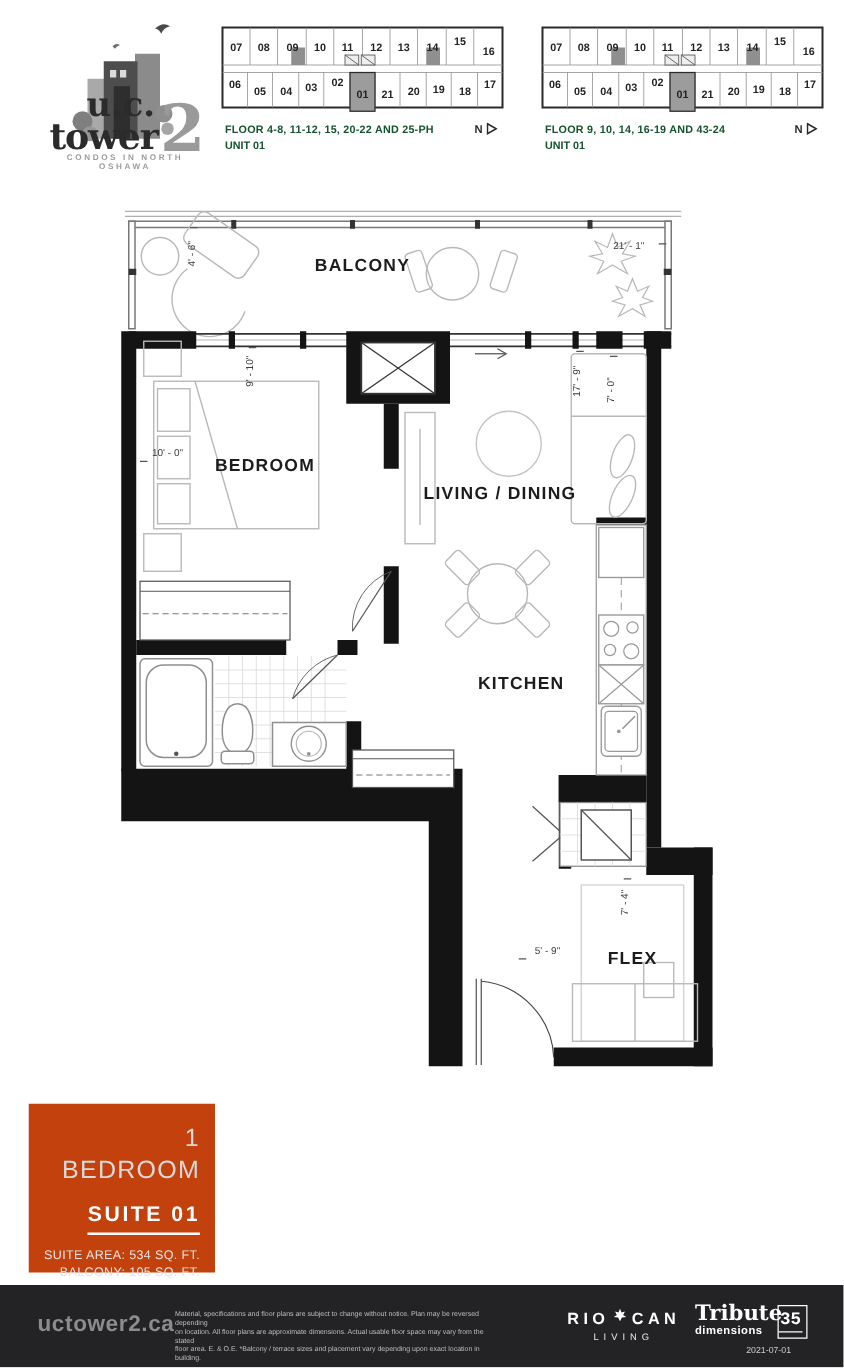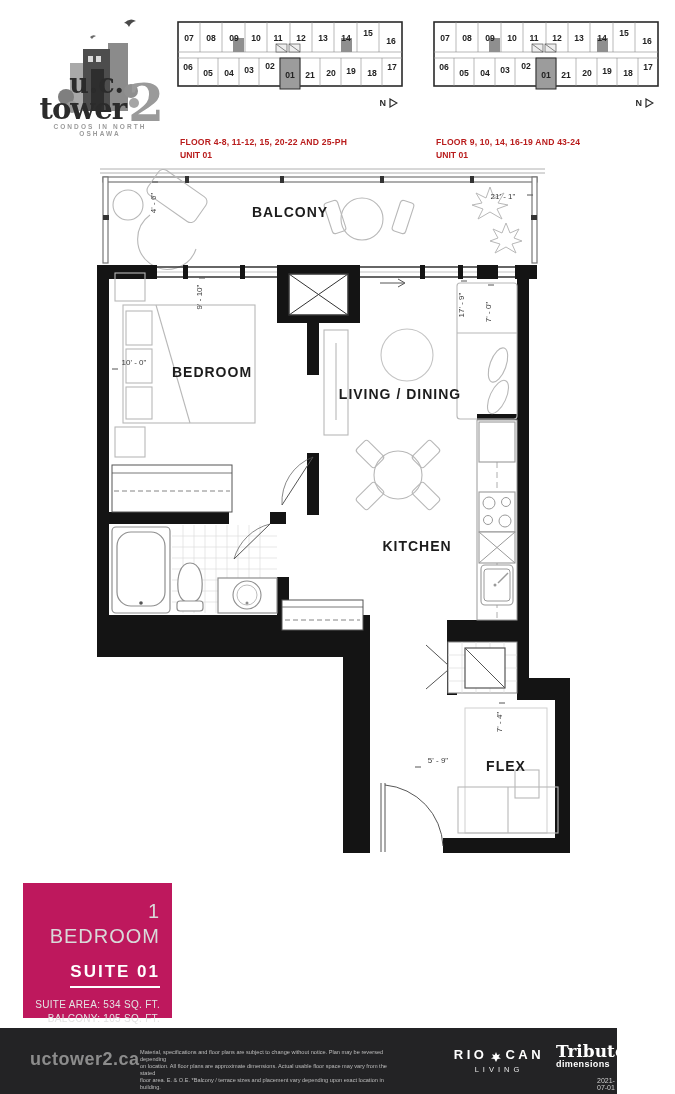--- a/index.html
+++ b/index.html
@@ -9,55 +9,55 @@
 
   
   .logo { position:absolute; left:28px; top:15px; width:140px; height:125px; }
   .logo svg { display:block; }
   .logo-tagline { position:absolute; left:4px; top:108px; width:136px; text-align:center;
                   font-size:6.5px; letter-spacing:2.1px; color:#9b9b9b; font-weight:bold; }
 
   
   .keyplan { position:absolute; top:8px; }
   .kp1 { left:176px; } .kp2 { left:432px; }
-  .kp-caption { position:absolute; top:90px; left:4px; width:224px; color:#b91c1c;margin-top:39px; }
+  .kp-caption { position:absolute; top:90px; left:4px; width:224px; color:#14532d; }
   .kp-caption .l1 { font-size:8.6px; font-weight:bold; letter-spacing:0.2px; }
   .kp-caption .l2 { font-size:8.6px; margin-top:3px;font-weight:bold; }
   .kp-north { position:absolute; top:90px; right:6px; display:flex; align-items:center; gap:3px;
               font-size:9px; font-weight:bold; color:#2a2a2a; }
 
   
   .floorplan { position:absolute; left:90px; top:165px; }
   text.room { font-family:"Liberation Sans",sans-serif; font-size:14px; font-weight:bold;
               fill:#1c1c1c; letter-spacing:1px; }
   text.dim  { font-family:"Liberation Sans",sans-serif; font-size:8px; fill:#3a3a3a; }
 
   
   .info-panel { position:absolute; left:23px; top:883px; width:149px; height:135px;
-                background:#be185d; color:#d9d9d9; text-align:right; padding:16px 12px 0 8px; }
+                background:#c2410c; color:#d9d9d9; text-align:right; padding:16px 12px 0 8px; }
   .info-title { font-size:20px; font-weight:400; letter-spacing:1px; line-height:25px; color:#d9d9d9; }
   .info-suite { display:inline-block; margin-top:13px; font-size:17px; font-weight:bold;
                 letter-spacing:2px; color:#fff; border-bottom:2px solid #fff; padding-bottom:4px; }
   .info-areas { margin-top:10px; font-size:10px; line-height:14px; color:#e3e3e3; letter-spacing:0.3px; }
 
   
-  .footer { position:absolute; left:0; top:1028px; width:617px; height:66px; background:#232325; }
+  .footer { position:absolute; left:0; top:1028px; width:675px; height:66px; background:#232325; }
   .site { position:absolute; left:30px; top:21px; font-size:18px; font-weight:bold;
           color:#8c8c8c; letter-spacing:0.5px; }
   .disclaimer { position:absolute; left:140px; top:21px; width:262px; font-size:5.6px;
                 line-height:6.9px; color:#bdbdbd; }
   .riocan { position:absolute; left:448px; top:19px; width:102px; color:#fff; }
-  .riocan .row1 { display:flex; align-items:flex-end; justify-content:center; gap:4px;
+  .riocan .row1 { display:flex; align-items:flex-start; justify-content:center; gap:4px;
                   font-size:13px; font-weight:bold; letter-spacing:3.5px; }
   .riocan .row2 { text-align:center; font-size:7.5px; letter-spacing:4px; color:#e8e8e8; margin-top:3px; }
   .tribute { position:absolute; left:556px; top:13px; color:#fff; }
   .tribute .t1 { font-family:"DejaVu Serif", serif; font-weight:bold; font-size:17px; line-height:20px; }
   .tribute .t2 { font-size:9px; font-weight:bold; letter-spacing:0.4px; margin-top:-2px; }
   .badge35 { position:absolute; left:622px; top:16px; width:24px; height:27px;
-             border:1.5px solid #fff; text-align:center; }
+             border:1.5px solid #fff; text-align:left;font-family:Liberation Mono, monospace; }
   .badge35 .n { display:inline-block; font-size:14px; font-weight:bold; color:#fff; margin-top:3px;
                 border-bottom:1.5px solid #fff; padding:0 1px 1px 1px; }
   .fdate { position:absolute; left:597px; top:49px; font-size:7px; color:#cfcfcf; }
 </style>
 </head>
 <body>
 
 <div class="page">
 
   <div class="logo">

